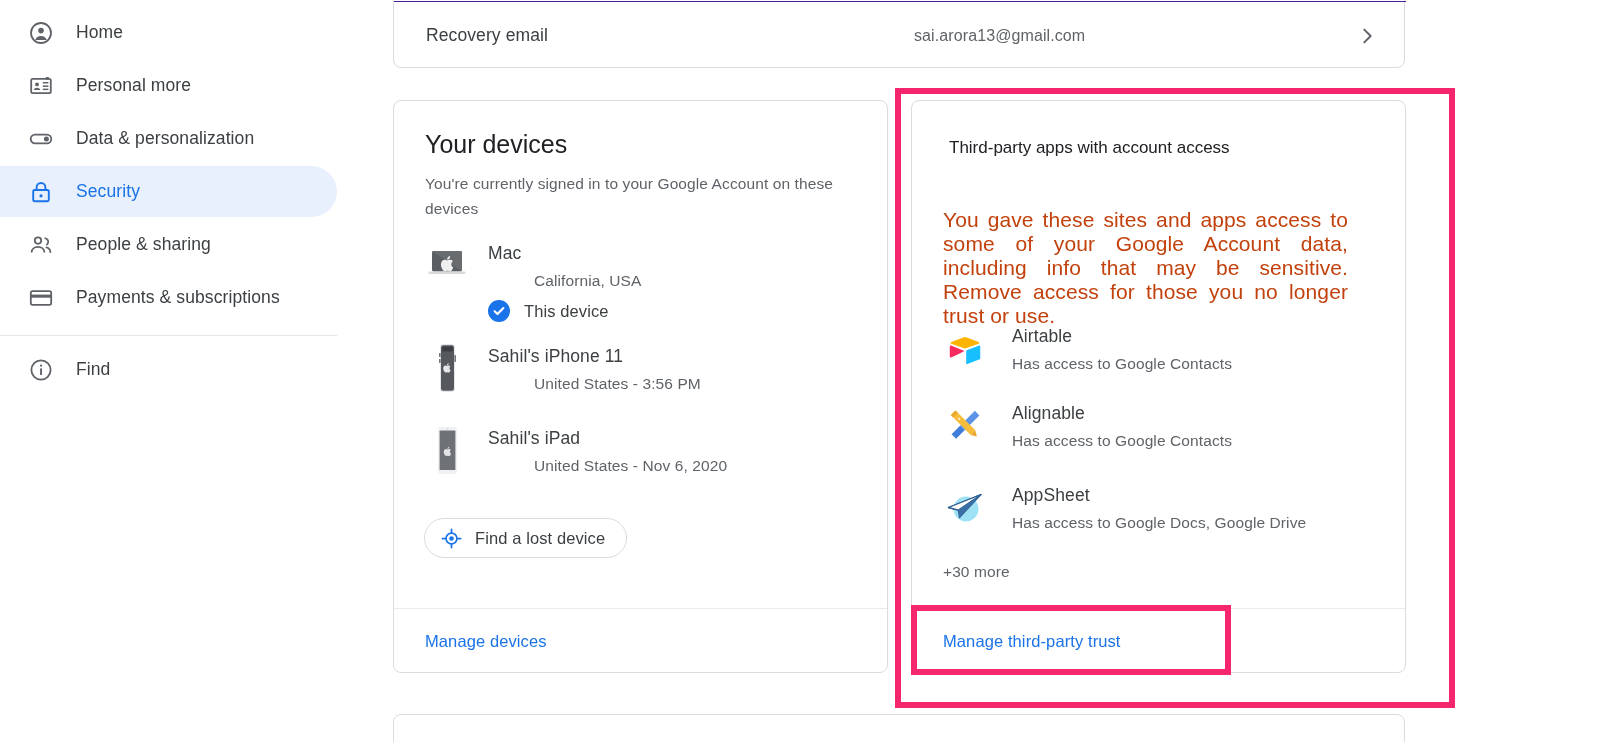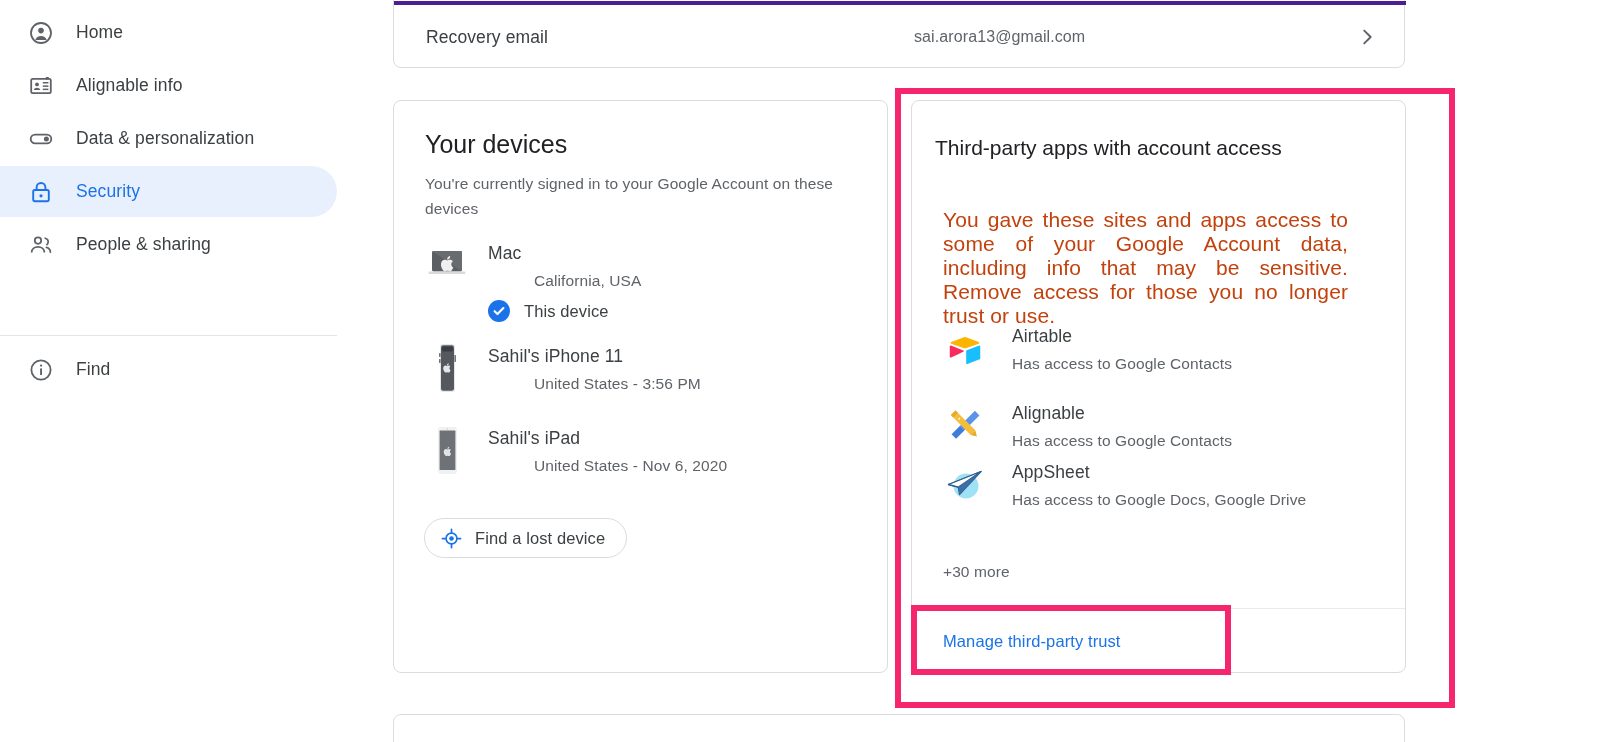--- a/index.html
+++ b/index.html
@@ -45,21 +45,21 @@
     position: absolute;
     background: #fff;
     border: 1px solid #dadce0;
     border-radius: 8px;
   }
 
   
   #card-recovery { left: 393px; top: -52px; width: 1012px; height: 120px; }
   #recovery-row {
     position: absolute; left: 0; top: 52px; width: 1012px; height: 68px;
-    border-top: 4px solid #4c1d95;
+    border-top: 1px solid #4c1d95;
     display: flex; align-items: center; cursor: pointer;
   }
   #recovery-label {
     position: absolute; left: 32px; font-size: 17.5px; color: #3c4043; letter-spacing: .1px;
   }
   #recovery-value {
     position: absolute; left: 520px; font-size: 16px; color: #5f6368; letter-spacing: .1px;
   }
   #recovery-chevron { position: absolute; right: 28px; width: 22px; height: 22px; }
 
@@ -110,22 +110,22 @@
     border-top: 1px solid #e8eaed; display: flex; align-items: center;
   }
   .footer-link {
     font-size: 16.5px; color: #1a73e8; letter-spacing: .1px; cursor: pointer; font-weight: 400;
   }
   #manage-devices-link { position: absolute; left: 31px; }
 
   
   #card-thirdparty { left: 911px; top: 100px; width: 495px; height: 573px; }
   #tp-title {
-    position: absolute; left: 23px; top: 28px; width: 400px;
-    font-size: 21px; color: #202124; font-weight: 400; line-height: 38px;
+    position: absolute; left: 37px; top: 28px; width: 400px;
+    font-size: 17px; color: #202124; font-weight: 400; line-height: 38px;
   }
   #tp-sub {
     position: absolute; left: 31px; top: 107px; width: 405px;
     font-size: 21px; color: #c2410c; line-height: 24px; letter-spacing: .1px;
     text-align: justify; text-justify: inter-word;
   }
   .app-row { position: absolute; left: 31px; width: 420px; }
   .app-icon {
     position: absolute; left: 0; top: 0; width: 44px; height: 44px;
     display: flex; align-items: center; justify-content: center;
@@ -187,21 +187,21 @@
         <svg width="24" height="24" viewBox="0 0 24 24" fill="none">
           <rect x="2.2" y="4.8" width="19.6" height="14.4" rx="1.6" stroke="#5f6368" stroke-width="1.8"></rect>
           <circle cx="8" cy="10.4" r="1.9" fill="#5f6368"></circle>
           <path d="M4.7 16c.5-1.5 1.8-2.3 3.3-2.3s2.8.8 3.3 2.3z" fill="#5f6368"></path>
           <rect x="13.8" y="8" width="5.6" height="1.5" fill="#5f6368"></rect>
           <rect x="13.8" y="11.4" width="5.6" height="1.5" fill="#5f6368"></rect>
           <rect x="13.8" y="14.6" width="5.6" height="1.5" fill="#5f6368"></rect>
           <rect x="16.8" y="3" width="3" height="2.6" fill="#5f6368"></rect>
         </svg>
       </span>
-      <span class="nav-label">Alignable info</span>
+      <span class="nav-label">Personal more</span>
     </div>
 
     <div class="nav-item" style="top:113px">
       <span class="nav-ico">
         <svg width="24" height="24" viewBox="0 0 24 24" fill="none">
           <rect x="1.7" y="7.6" width="20.6" height="8.8" rx="4.4" stroke="#5f6368" stroke-width="1.8"></rect>
           <circle cx="17.4" cy="12" r="2.5" fill="#5f6368"></circle>
         </svg>
       </span>
       <span class="nav-label">Data &amp; personalization</span>
@@ -223,20 +223,29 @@
         <svg width="24" height="24" viewBox="0 0 24 24" fill="none">
           <circle cx="9" cy="7.6" r="3.2" stroke="#5f6368" stroke-width="1.8"></circle>
           <path d="M2.6 19.4c0-3.4 2.9-5.6 6.4-5.6s6.4 2.2 6.4 5.6" stroke="#5f6368" stroke-width="1.8" fill="none"></path>
           <path d="M16.2 5.2c1.8.5 3 1.9 3 3.6 0 1.1-.5 2.1-1.3 2.8" stroke="#5f6368" stroke-width="1.7" fill="none" stroke-linecap="round"></path>
           <path d="M17.4 14.4c2.2.6 3.9 2.1 4 4.8" stroke="#5f6368" stroke-width="1.7" fill="none" stroke-linecap="round"></path>
         </svg>
       </span>
       <span class="nav-label">People &amp; sharing</span>
     </div>
 
+    <div class="nav-item" style="top:272px">
+      <span class="nav-ico">
+        <svg width="24" height="24" viewBox="0 0 24 24" fill="none">
+          <rect x="1.8" y="5.2" width="20.4" height="13.6" rx="1.8" stroke="#5f6368" stroke-width="1.8"></rect>
+          <rect x="1.8" y="8.6" width="20.4" height="3.1" fill="#5f6368"></rect>
+        </svg>
+      </span>
+      <span class="nav-label">Payments &amp; subscriptions</span>
+    </div>
 
     <div id="nav-divider"></div>
 
     <div class="nav-item" style="top:344px">
       <span class="nav-ico">
         <svg width="24" height="24" viewBox="0 0 24 24" fill="none">
           <circle cx="12" cy="12" r="9.6" stroke="#5f6368" stroke-width="1.8"></circle>
           <rect x="11.1" y="10.4" width="1.9" height="6.6" fill="#5f6368"></rect>
           <circle cx="12.05" cy="7.6" r="1.15" fill="#5f6368"></circle>
         </svg>
@@ -306,20 +315,23 @@
             <rect x="13" y="5" width="19" height="47" rx="2.4" fill="#f0f1f2"></rect>
             <rect x="14.6" y="8.6" width="15.8" height="39.5" rx="0.6" fill="#6e7277"></rect>
             <circle cx="22.5" cy="6.8" r="0.6" fill="#b9bcc0"></circle>
             <path d="M22.9 25.6c.33-.4.9-.72 1.37-.75.06.54-.16 1.08-.48 1.47-.31.4-.83.7-1.35.66-.07-.53.2-1.08.46-1.38zm1.36 1.47c-.76-.04-1.4.43-1.76.43-.37 0-.92-.41-1.51-.4-.78.01-1.5.45-1.9 1.14-.8 1.4-.2 3.48.57 4.62.39.56.84 1.18 1.45 1.16.57-.02.8-.37 1.5-.37.7 0 .9.37 1.5.36.63-.01 1.02-.56 1.4-1.13.44-.64.62-1.26.63-1.29-.01-.01-1.21-.47-1.22-1.85-.01-1.15.94-1.71.98-1.74-.54-.79-1.37-.88-1.64-.9z" fill="#ffffff" opacity="0.8"></path>
           </svg>
         </span>
         <span class="device-name">Sahil's iPad</span>
         <span class="device-meta">United States - Nov 6, 2020</span>
       </div>
 
+      <div id="devices-footer">
+        <a id="manage-devices-link" class="footer-link">Manage devices</a>
+      </div>
     </section>
 
     <div id="find-device-btn">
       <span class="fd-ico">
         <svg width="21" height="21" viewBox="0 0 24 24" fill="none">
           <circle cx="12" cy="12" r="6.2" stroke="#1a73e8" stroke-width="1.9"></circle>
           <circle cx="12" cy="12" r="2.6" fill="#1a73e8"></circle>
           <path d="M12 1.6v3.4M12 19v3.4M1.6 12h3.4M19 12h3.4" stroke="#1a73e8" stroke-width="2" stroke-linecap="round"></path>
         </svg>
       </span>
@@ -354,21 +366,21 @@
               <path d="M18 32h6.6l-3.3 5.5z" fill="#e8a92c"></path>
               <rect x="18" y="4" width="6.6" height="3.4" fill="#e8a92c"></rect>
               <circle cx="21.3" cy="12.5" r="1" fill="#ffffff" opacity="0.85"></circle>
             </g>
           </svg>
         </span>
         <span class="app-name">Alignable</span>
         <span class="app-access">Has access to Google Contacts</span>
       </div>
 
-      <div class="app-row" style="top:361px; height:62px">
+      <div class="app-row" style="top:384px; height:62px">
         <span class="app-icon">
           <svg width="42" height="42" viewBox="0 0 42 42">
             <circle cx="22" cy="23" r="12.5" fill="#9fe2f5"></circle>
             <path d="M4.5 21.5L37 8.5 15.5 31.5l-1.2-7.4z" fill="#ffffff" stroke="#2e5e8e" stroke-width="1.3" stroke-linejoin="round"></path>
             <path d="M4.5 21.5l10 2.6L37 8.5z" fill="#ffffff" stroke="#2e5e8e" stroke-width="1.3" stroke-linejoin="round"></path>
             <path d="M14.5 24.1L37 8.5 15.5 31.5z" fill="#3b6fa8"></path>
           </svg>
         </span>
         <span class="app-name">AppSheet</span>
         <span class="app-access">Has access to Google Docs, Google Drive</span>

